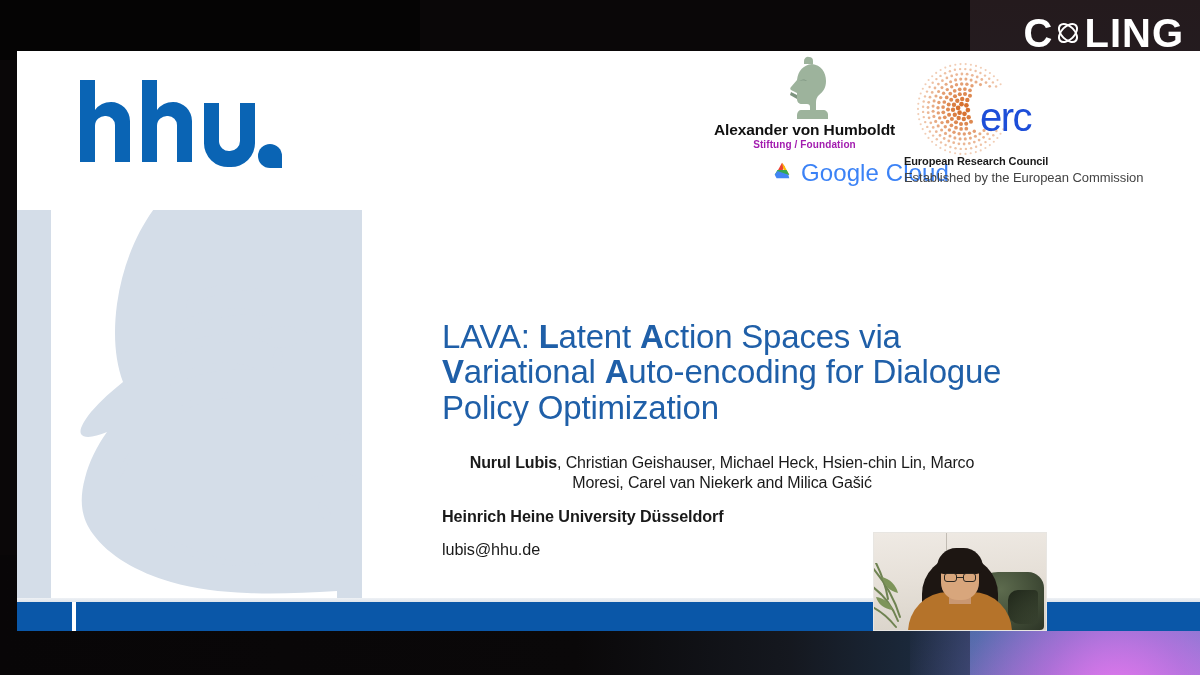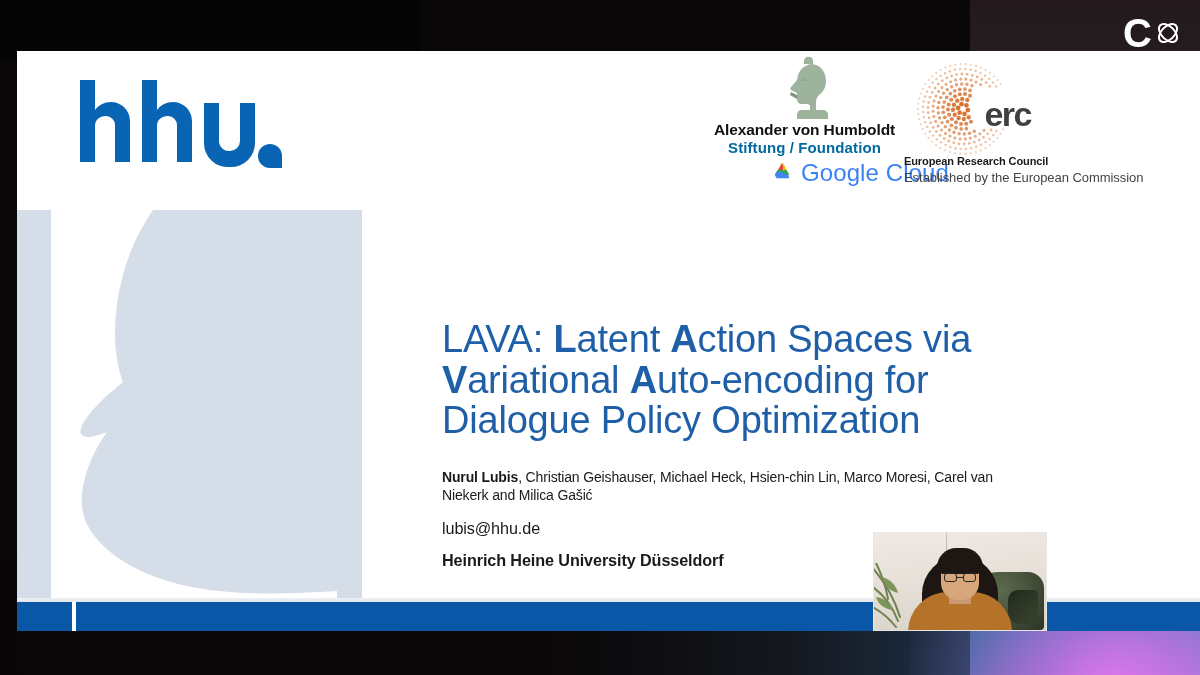--- a/index.html
+++ b/index.html
@@ -61,43 +61,43 @@
 
   
   #hhu-logo { position:absolute; left:57px; top:27px; width:230px; height:92px; }
 
   
   #sponsors { position:absolute; left:665px; top:2px; width:364px; height:157px; }
   #humboldt { position:absolute; left:20px; top:0; width:205px; text-align:center; }
   #humboldt .bust { height:66px; display:flex; justify-content:center; align-items:flex-end; }
   #humboldt .h-l1 { font-size:15.5px; font-weight:700; color:#111; letter-spacing:-.1px;
     white-space:nowrap; margin-top:2px; }
-  #humboldt .h-l2 { font-size:15px; font-weight:600; color:#0369a1; letter-spacing:.1px; }
+  #humboldt .h-l2 { font-size:10px; font-weight:600; color:#a21caf; letter-spacing:.1px; }
   #gcloud { position:absolute; left:88px; top:106px; display:flex; align-items:center; gap:7px; }
   #gcloud .gc-text { font-size:24px; color:#3b82f6; font-weight:400; letter-spacing:.1px; }
   #erc { position:absolute; left:222px; top:6px; width:136px; text-align:center; }
   #erc .erc-mark { position:relative; width:122px; height:100px; margin:0 auto; }
-  #erc .erc-word { position:absolute; right:2px; top:38px; font-size:34px; font-weight:700;
-    color:#404040; letter-spacing:-1.5px; line-height:1; }
+  #erc .erc-word { position:absolute; right:2px; top:38px; font-size:40px; font-weight:400;
+    color:#1d4ed8; letter-spacing:-1.5px; line-height:1; }
   #erc .e-l1 { font-size:11px; font-weight:700; color:#1a1a1a; letter-spacing:-.1px;
     white-space:nowrap; margin-top:-4px; }
   #erc .e-l2 { font-size:13px; color:#444; letter-spacing:-.05px; white-space:nowrap; margin-top:3px; }
 
   
   #heine-panel {
     position:absolute; left:0; top:159px; width:345px; height:392px;
     background:#d4dde8; overflow:hidden;
   }
   #heine-panel svg { position:absolute; left:-6px; top:-10px; width:420px; height:430px; }
 
   
   #title-block { position:absolute; left:425px; top:268px; width:560px; }
-  #paper-title { font-size:38px; line-height:1.07; color:#1f5fa8; font-weight:400; letter-spacing:-.2px; }
+  #paper-title { font-size:33px; line-height:1.07; color:#1f5fa8; font-weight:400; letter-spacing:-.2px; }
   #paper-title b { font-weight:700; }
-  #authors { margin-top:28px; font-size:14px; line-height:1.27; color:#1a1a1a; letter-spacing:-.15px; }
+  #authors { margin-top:28px; font-size:16px; line-height:1.27; color:#1a1a1a; letter-spacing:-.15px;text-align:center; }
   #authors b { font-weight:700; }
   #affiliation { margin-top:13px; font-size:16.2px; font-weight:700; color:#1a1a1a; letter-spacing:-.1px; }
   #contact-email { margin-top:14px; font-size:16.2px; color:#1a1a1a; letter-spacing:-.1px; }
 
   
   #footer-bar { position:absolute; left:0; bottom:0; width:100%; height:29px; background:#0a57a8; }
   #footer-bar .tick { position:absolute; left:55px; top:0; width:4px; height:29px; background:#fff; }
   #footer-seam { position:absolute; left:0; bottom:29px; width:100%; height:4px;
     background:linear-gradient(180deg,#eef1f5,#dfe5ec); }
 
@@ -148,20 +148,21 @@
   <div id="glow-topleft"></div>
 </div>
 
 <div id="coling-logo">
   <div class="l1">
     <span>C</span>
     <span class="col-atom">
         <i></i>
         <i></i>
       </span>
+    <span>LING</span>
   </div>
   <div class="l2">2020</div>
 </div>
 
 <div id="slide">
 
   <div id="slide-header">
 
     <div id="hhu-logo">
       <svg viewBox="0 0 230 92" width="230" height="92" aria-hidden="true">
@@ -457,22 +458,22 @@
     <div id="paper-title">
       <span>LAVA: </span><b>L</b><span>atent </span><b>A</b><span>ction Spaces via</span>
       <b>V</b><span>ariational </span><b>A</b><span>uto-encoding for</span>
       <span>Dialogue Policy Optimization</span>
     </div>
 
     <div id="authors">
       <b>Nurul Lubis</b><span>, Christian Geishauser, Michael Heck, Hsien-chin Lin, Marco Moresi, Carel van Niekerk and Milica Gašić</span>
     </div>
 
+    <div id="affiliation">Heinrich Heine University Düsseldorf</div>
     <div id="contact-email">lubis@hhu.de</div>
-    <div id="affiliation">Heinrich Heine University Düsseldorf</div>
   </div>
 
   <div id="footer-seam"></div>
   <div id="footer-bar">
     <span class="tick"></span>
   </div>
 </div>
 
 <div id="webcam">
   <div class="wall"></div>

